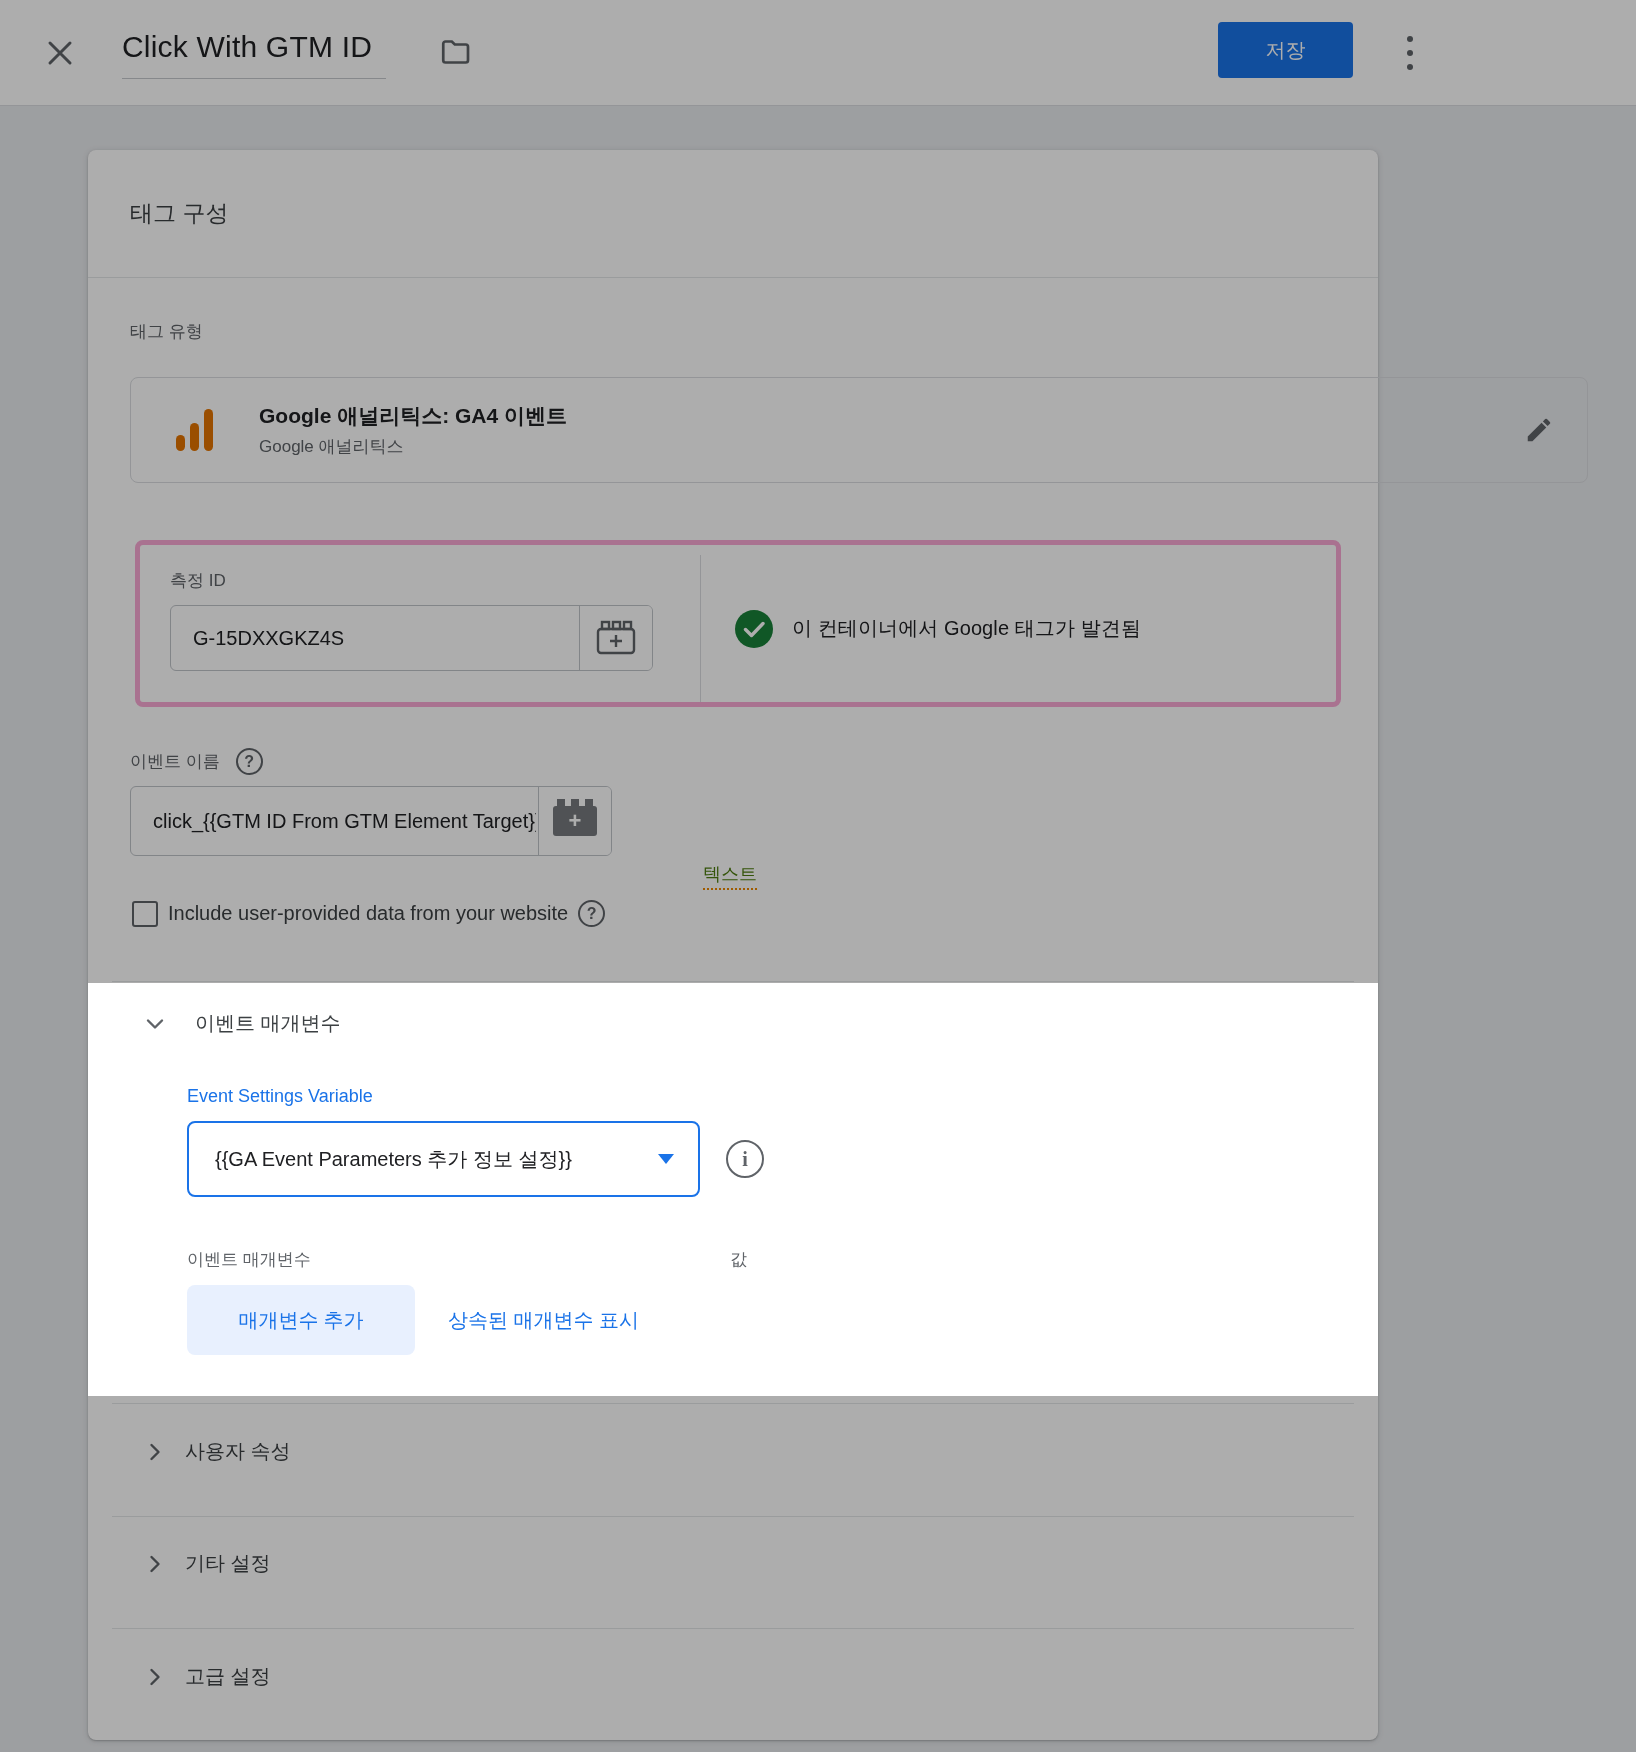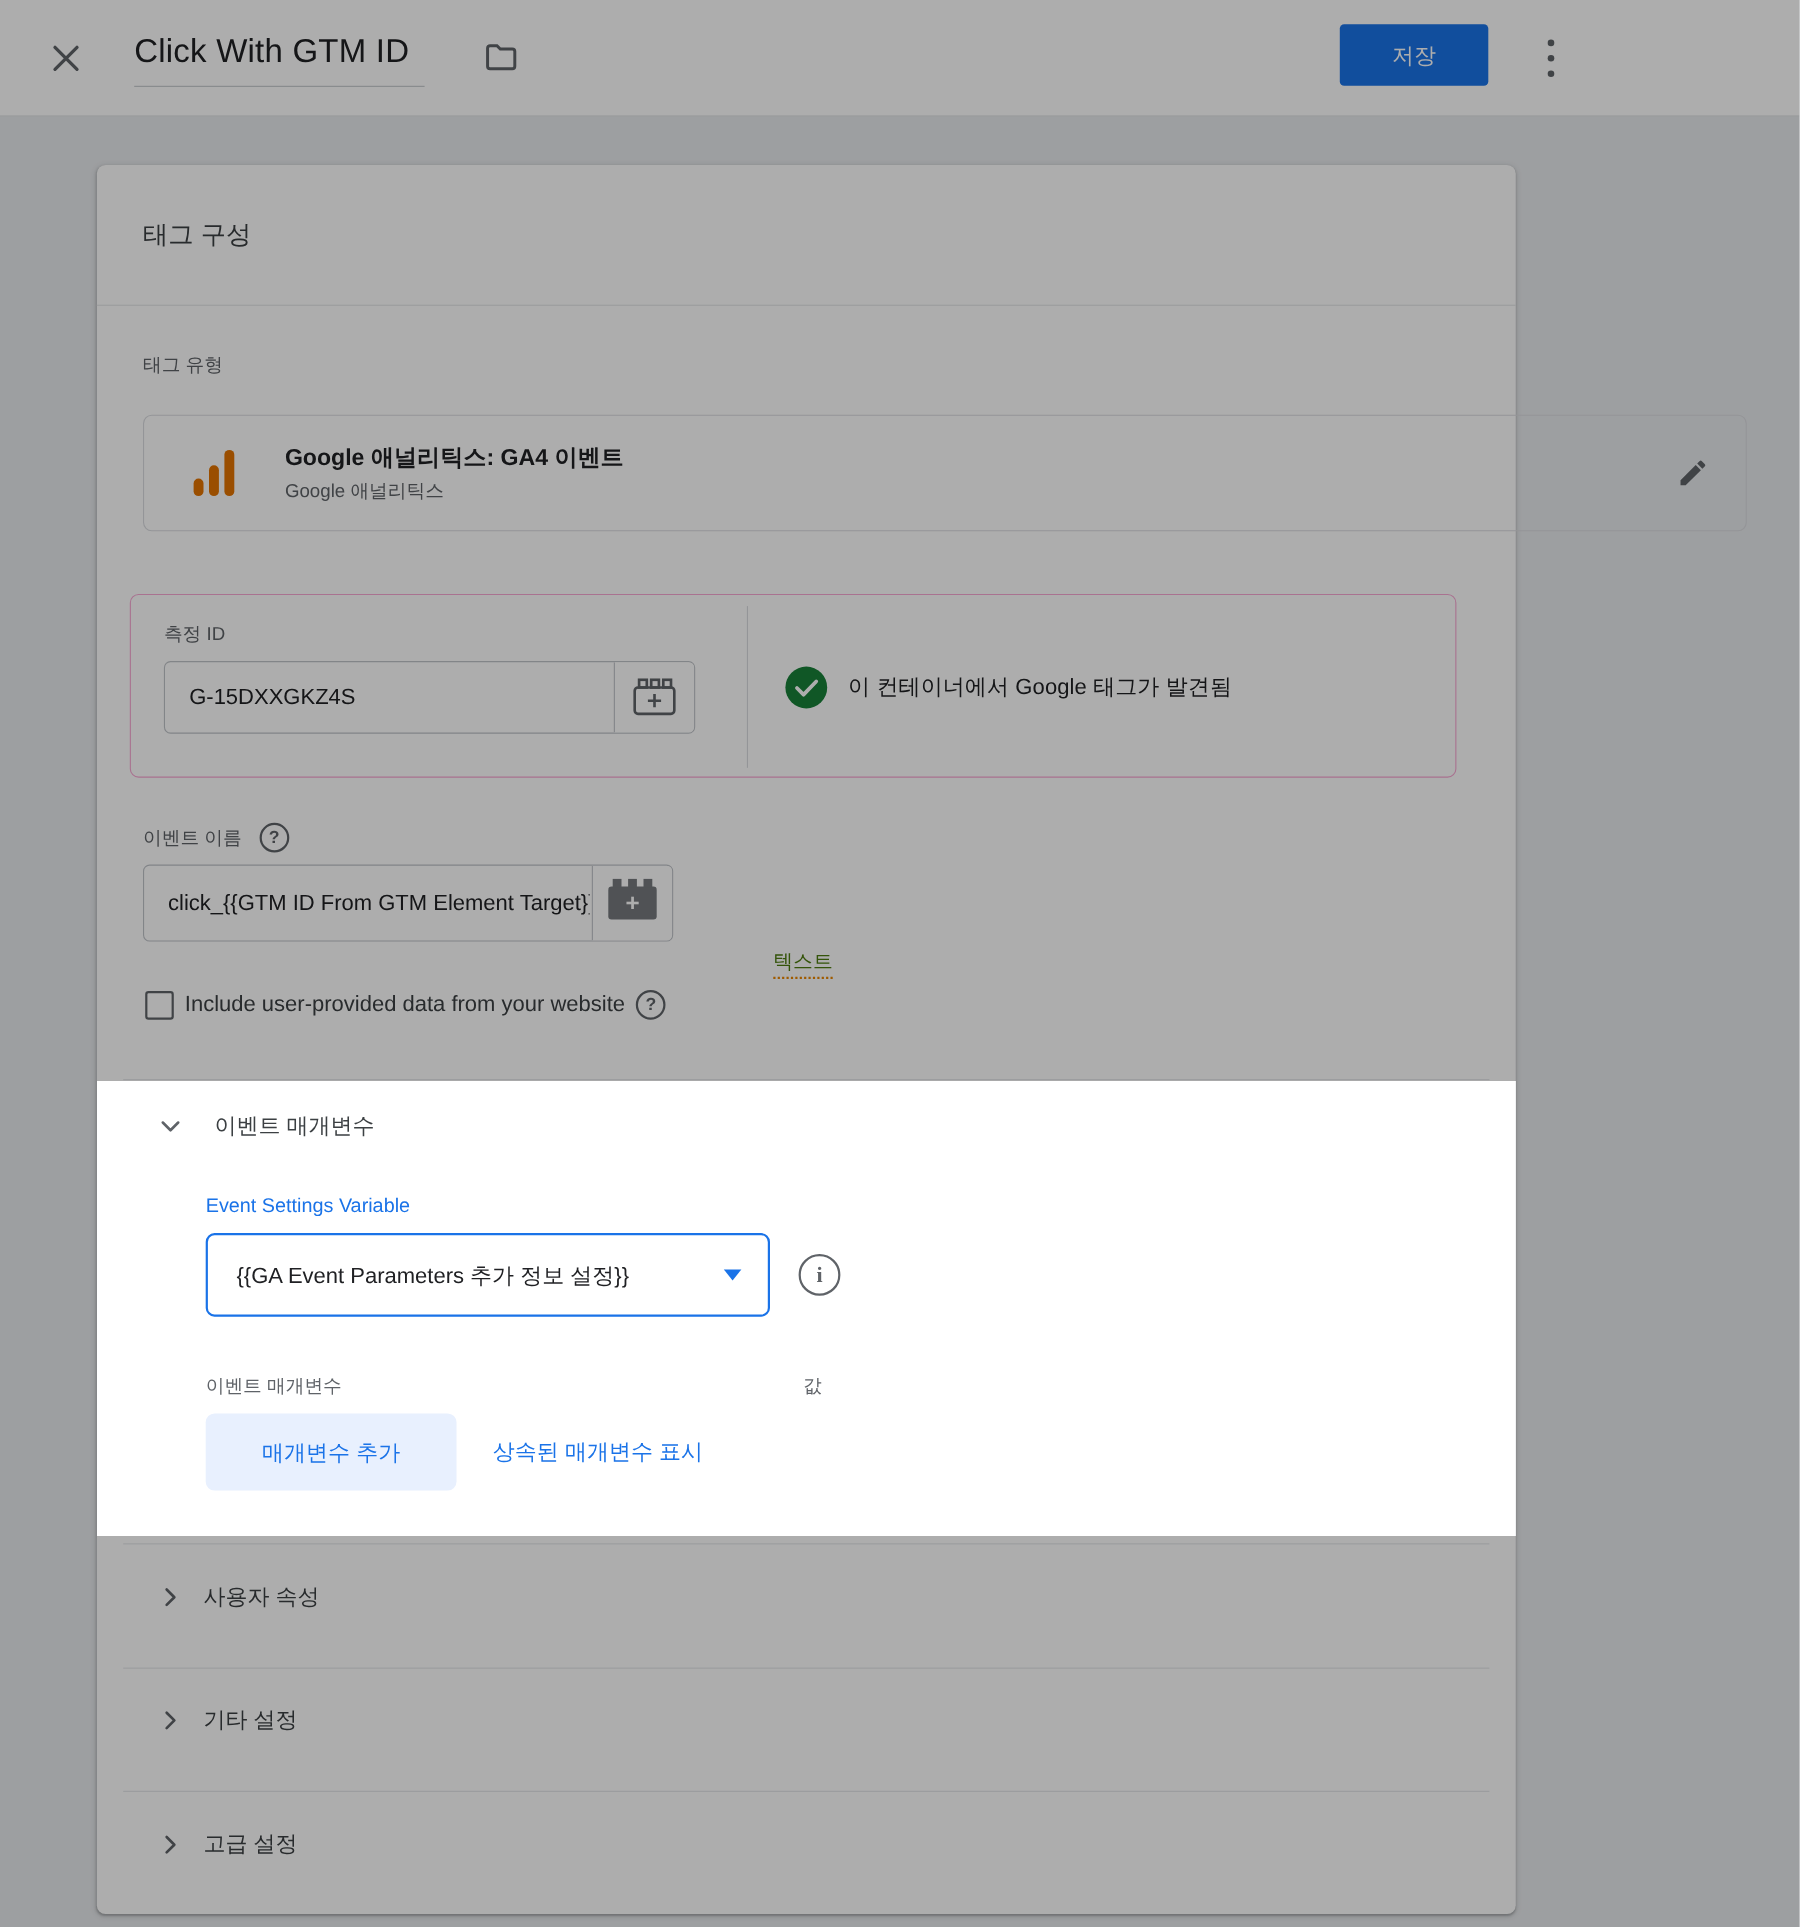--- a/index.html
+++ b/index.html
@@ -47,22 +47,22 @@
     position:absolute; left:42px; top:227px; width:1458px; height:106px;
     border:1px solid #dadce0; border-radius:8px; display:flex; align-items:center; cursor:pointer;
   }
   .ga-icon { width:128px; display:flex; justify-content:center; }
   .tag-text { flex:1; }
   .tag-title { font-size:21px; font-weight:bold; color:#202124; }
   .tag-sub { font-size:17px; color:#5f6368; margin-top:5px; }
   .pencil { width:96px; display:flex; justify-content:center; cursor:pointer; }
 
   .meas-box {
-    position:absolute; left:30px; top:390px; width:1206px; height:167px;
-    border:1px solid #f9a8d4; border-radius:8px;
+    position:absolute; left:47px; top:390px; width:1206px; height:167px;
+    border:5px solid #f9a8d4; border-radius:8px;
   }
   .meas-label { position:absolute; left:30px; top:24px; }
   .input-group {
     position:absolute; display:flex; border:1px solid #c0c4c9; border-radius:6px; overflow:hidden;
     background:#fff;
   }
   .ig-meas { left:30px; top:60px; width:483px; height:66px; }
   .input-group input {
     border:none; outline:none; font-size:20px; color:#202124; font-family:inherit;
     padding:0 2px 0 22px; flex:1; min-width:0; background:transparent;
@@ -124,21 +124,21 @@
     position:absolute; left:638px; top:990px; width:38px; height:38px; border-radius:50%;
     border:2.5px solid #5f6368; color:#5f6368; display:flex; align-items:center; justify-content:center;
     font-size:20px; font-weight:bold; font-family:"Liberation Serif", serif; cursor:pointer;
   }
   .ep-cols { position:absolute; left:0; top:1098px; width:100%; }
   .col-param { position:absolute; left:99px; font-size:17px; color:#5f6368; }
   .col-value { position:absolute; left:642px; font-size:17px; color:#5f6368; }
   .add-param-btn {
     position:absolute; left:99px; top:1135px; width:228px; height:70px;
     background:#e8f0fe; border:none; border-radius:8px; color:#1a73e8;
-    font-size:20px; font-weight:500; font-family:Liberation Sans, sans-serif; cursor:pointer;
+    font-size:20px; font-weight:500; font-family:Liberation Serif, serif; cursor:pointer;
   }
   .show-inherited {
     position:absolute; left:360px; top:1156px; height:28px; line-height:28px;
     font-size:20px; font-weight:500; color:#1a73e8; cursor:pointer;
   }
 
   
   .collapse-row { position:absolute; left:55px; display:flex; align-items:center; gap:18px; cursor:pointer; }
   .cr1 { top:1288px; } .cr2 { top:1400px; } .cr3 { top:1513px; }
   .collapse-row .cr-label { font-size:20px; color:#3c4043; }

